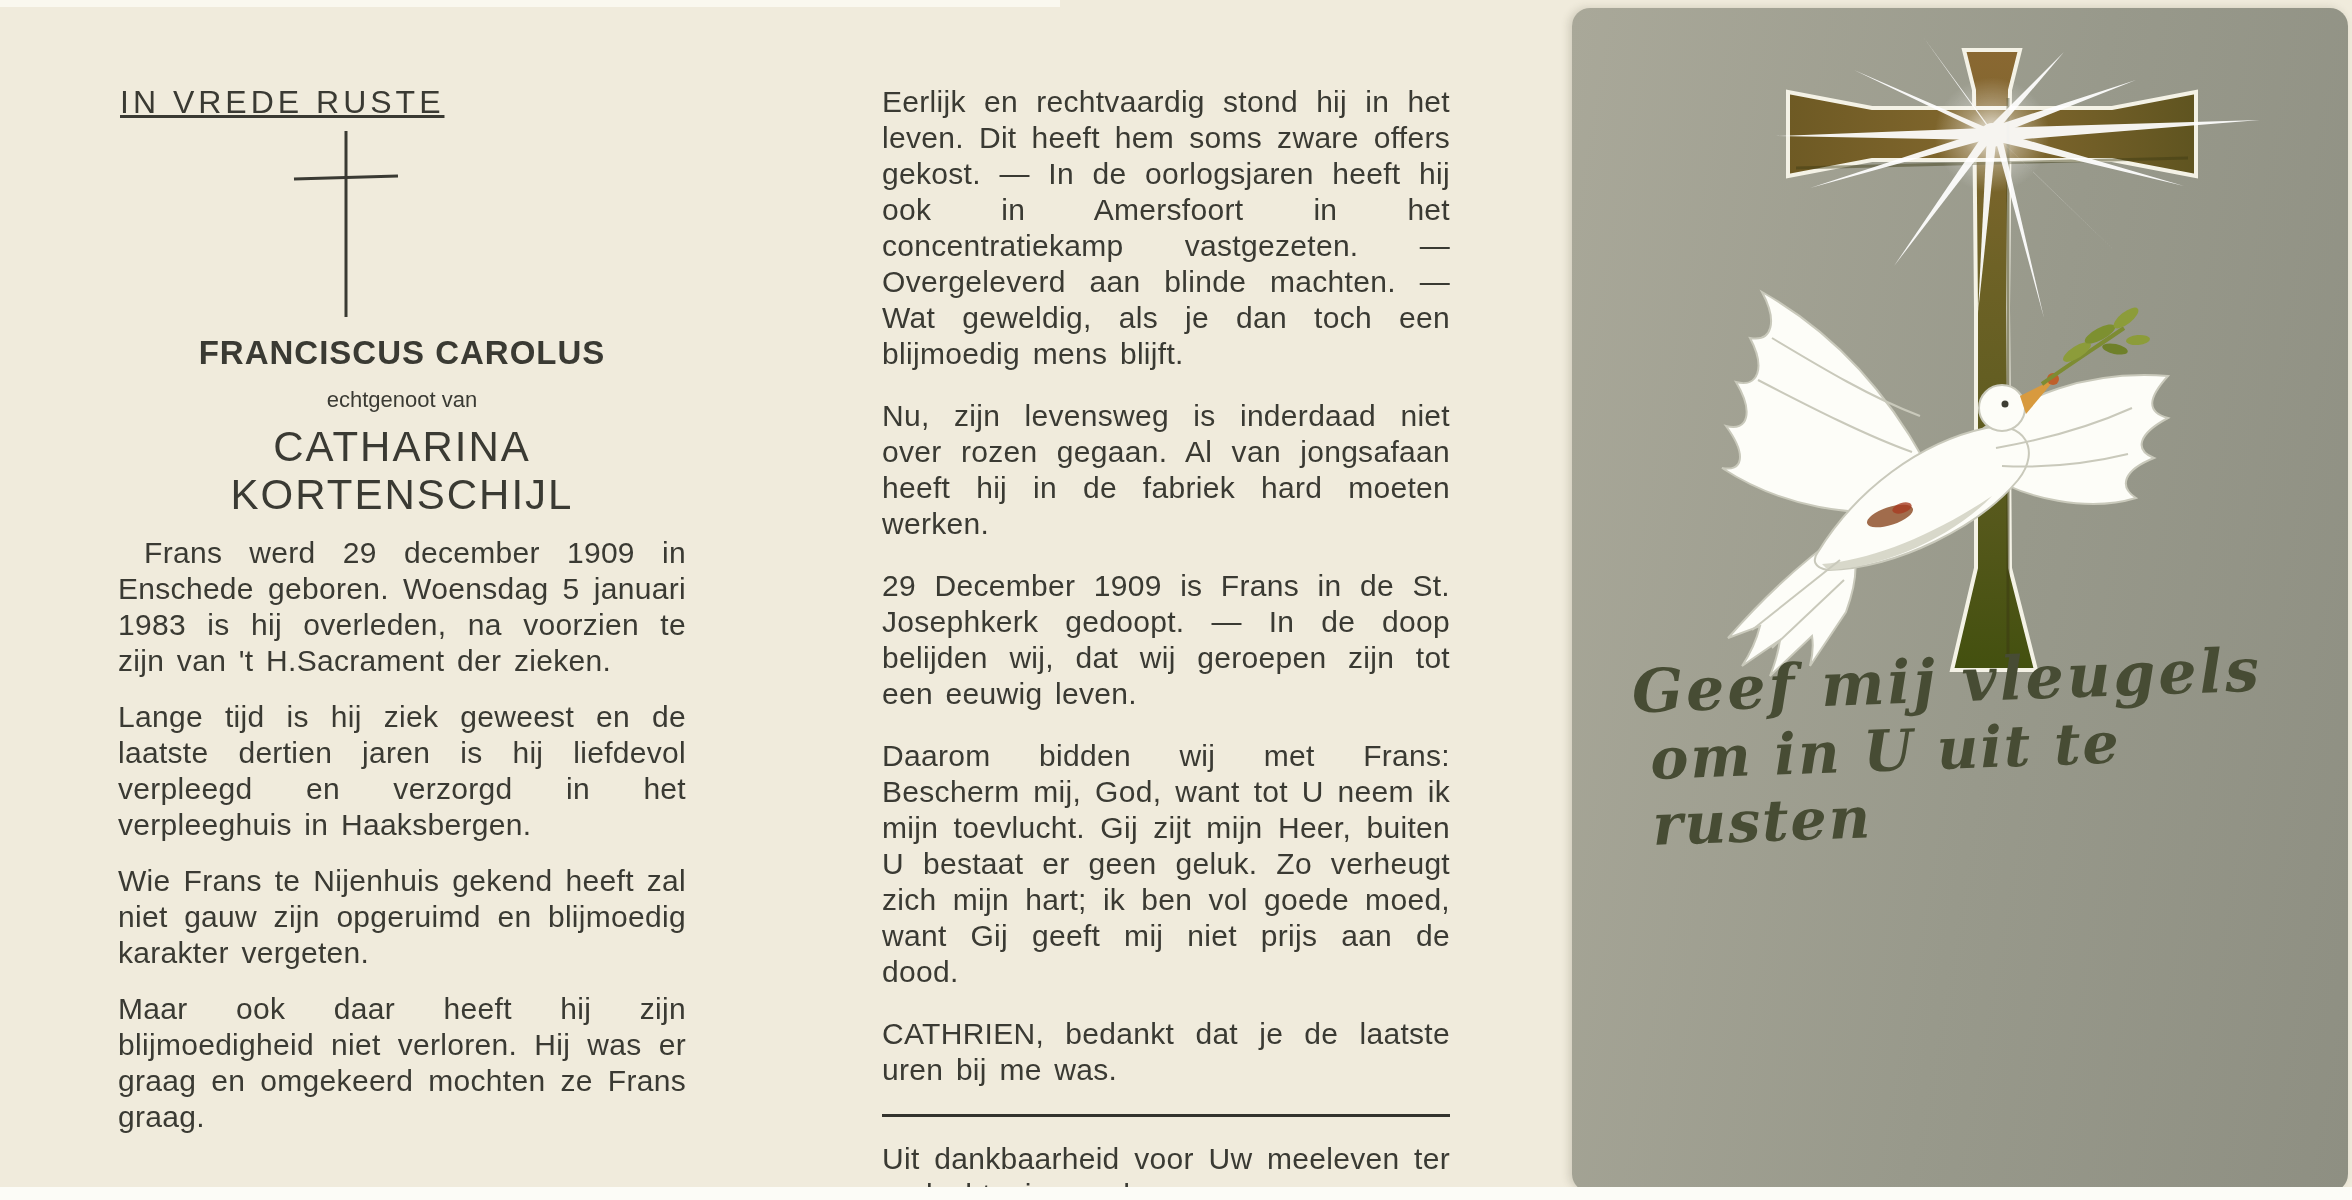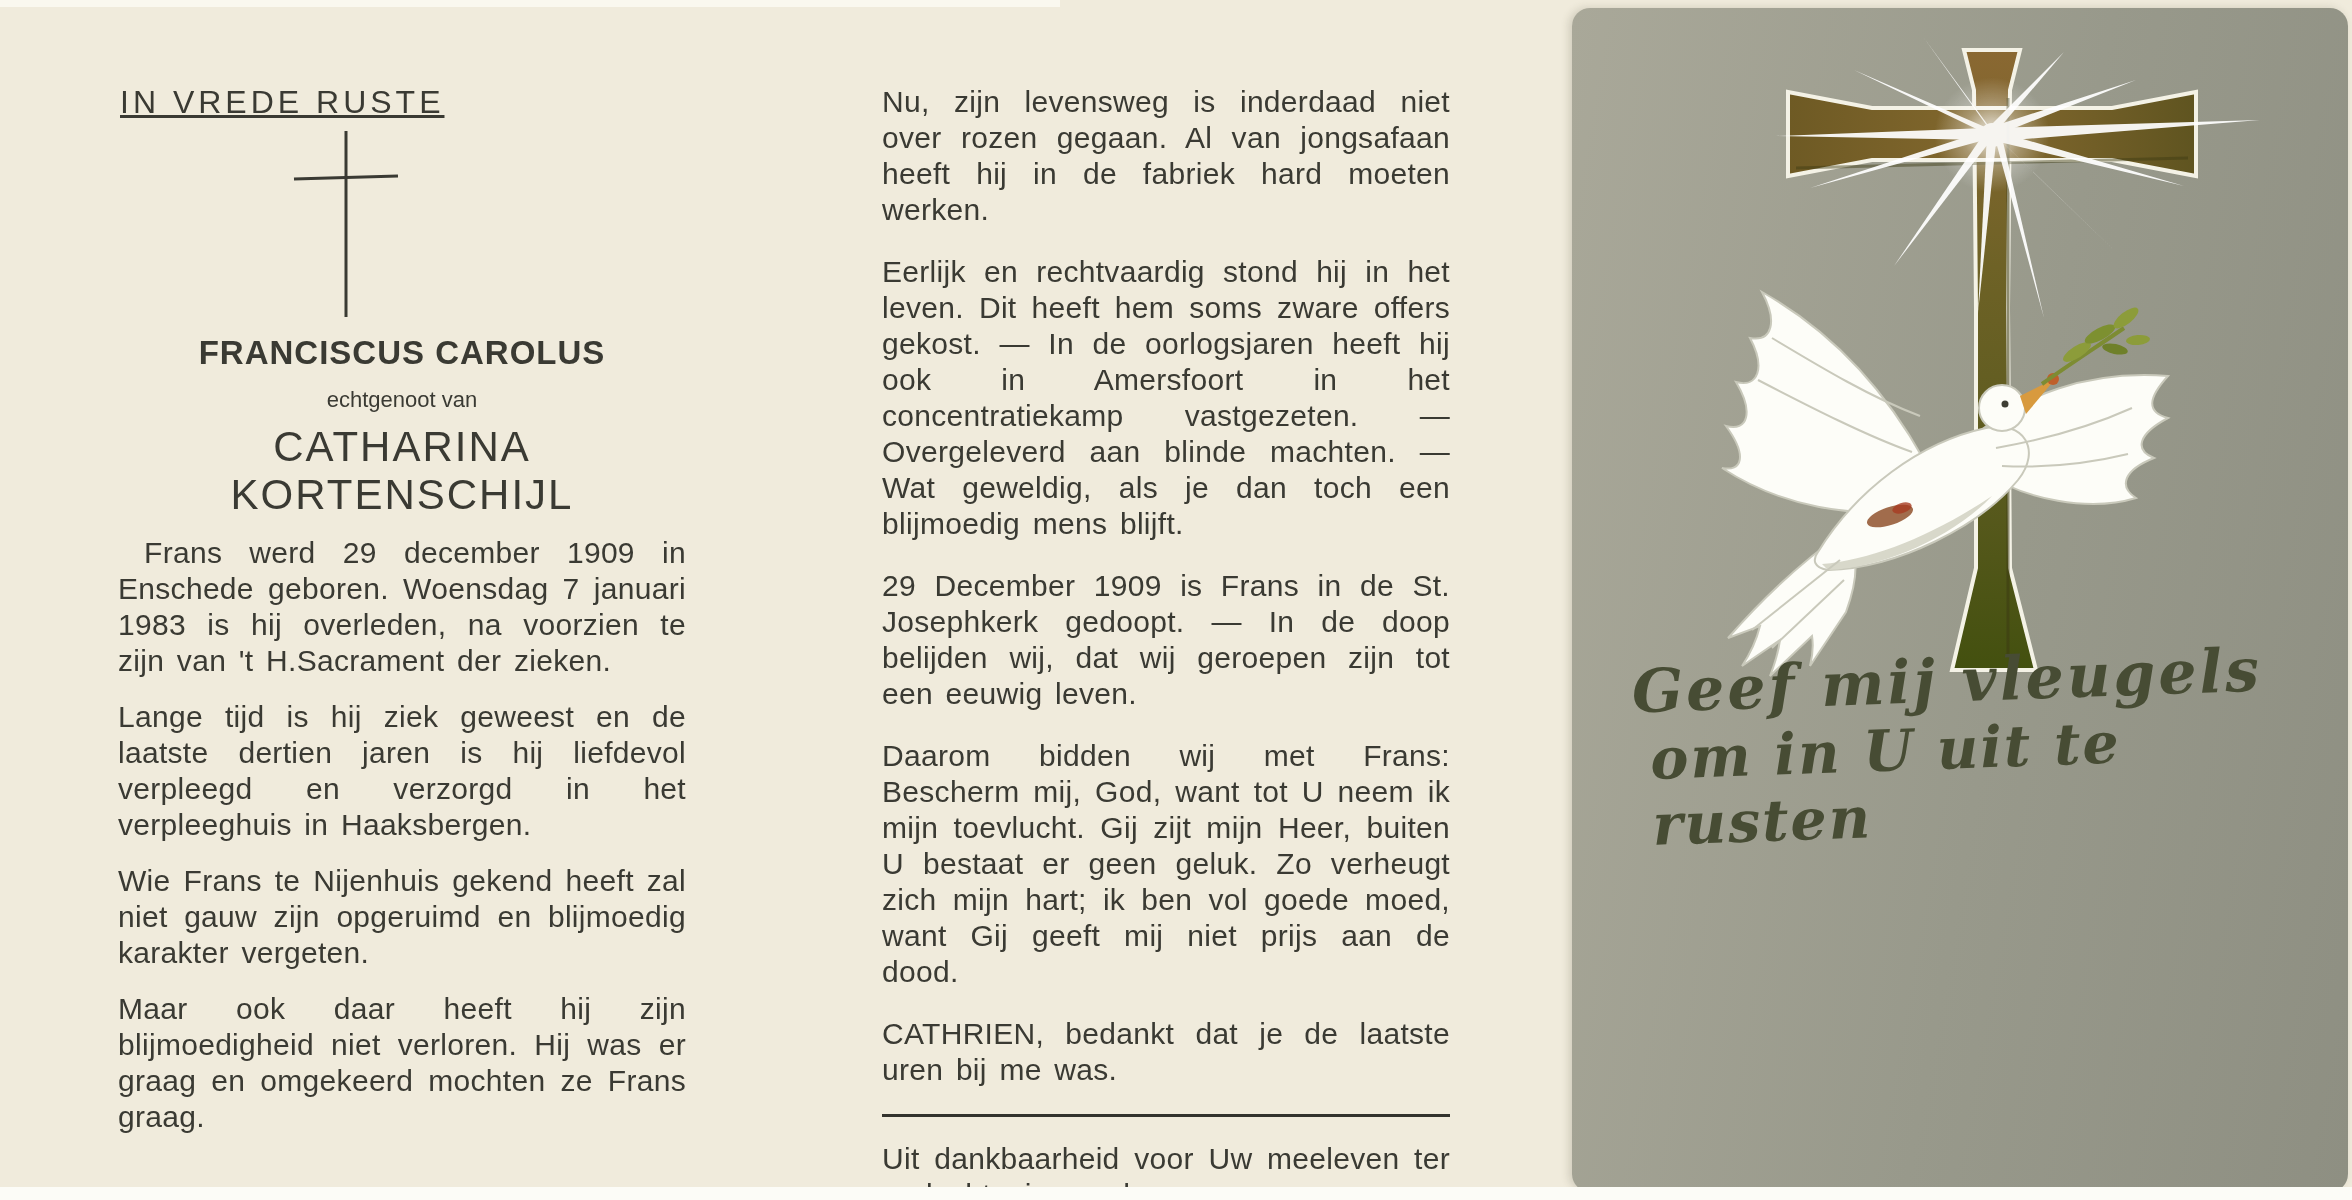--- a/index.html
+++ b/index.html
@@ -108,29 +108,29 @@
         <line x1="8" y1="50" x2="112" y2="47" stroke="#3a3a33" stroke-width="3"></line>
       </svg>
     </div>
 
     <div class="names">
       <div>FRANCISCUS CAROLUS</div>
     </div>
     <div class="relation">echtgenoot van</div>
     <div class="spouse">CATHARINA KORTENSCHIJL</div>
 
-    <p class="bodytext indent">Frans werd 29 december 1909 in Enschede geboren. Woensdag 7 januari 1983 is hij overleden, na voorzien te zijn van 't H.Sacrament der zieken.</p>
+    <p class="bodytext indent">Frans werd 29 december 1909 in Enschede geboren. Woensdag 5 januari 1983 is hij overleden, na voorzien te zijn van 't H.Sacrament der zieken.</p>
     <p class="bodytext">Lange tijd is hij ziek geweest en de laatste dertien jaren is hij liefdevol verpleegd en verzorgd in het verpleeghuis in Haaksbergen.</p>
     <p class="bodytext">Wie Frans te Nijenhuis gekend heeft zal niet gauw zijn opgeruimd en blijmoedig karakter vergeten.</p>
     <p class="bodytext">Maar ook daar heeft hij zijn blijmoedigheid niet verloren. Hij was er graag en omgekeerd mochten ze Frans graag.</p>
   </div>
 
   <div class="text-panel panel-middle">
+    <p class="bodytext">Eerlijk en rechtvaardig stond hij in het leven. Dit heeft hem soms zware offers gekost. — In de oorlogsjaren heeft hij ook in Amersfoort in het concentratiekamp vastgezeten. — Overgeleverd aan blinde machten. — Wat geweldig, als je dan toch een blijmoedig mens blijft.</p>
     <p class="bodytext">Nu, zijn levensweg is inderdaad niet over rozen gegaan. Al van jongsafaan heeft hij in de fabriek hard moeten werken.</p>
-    <p class="bodytext">Eerlijk en rechtvaardig stond hij in het leven. Dit heeft hem soms zware offers gekost. — In de oorlogsjaren heeft hij ook in Amersfoort in het concentratiekamp vastgezeten. — Overgeleverd aan blinde machten. — Wat geweldig, als je dan toch een blijmoedig mens blijft.</p>
     <p class="bodytext">29 December 1909 is Frans in de St. Josephkerk gedoopt. — In de doop belijden wij, dat wij geroepen zijn tot een eeuwig leven.</p>
     <p class="bodytext">Daarom bidden wij met Frans: Bescherm mij, God, want tot U neem ik mijn toevlucht. Gij zijt mijn Heer, buiten U bestaat er geen geluk. Zo verheugt zich mijn hart; ik ben vol goede moed, want Gij geeft mij niet prijs aan de dood.</p>
     <p class="bodytext">CATHRIEN, bedankt dat je de laatste uren bij me was.</p>
 
     <hr class="divider">
 
     <div class="footer">
       <p class="bodytext">Uit dankbaarheid voor Uw meeleven ter gedachtenis aan hem.</p>
     </div>
   </div>

